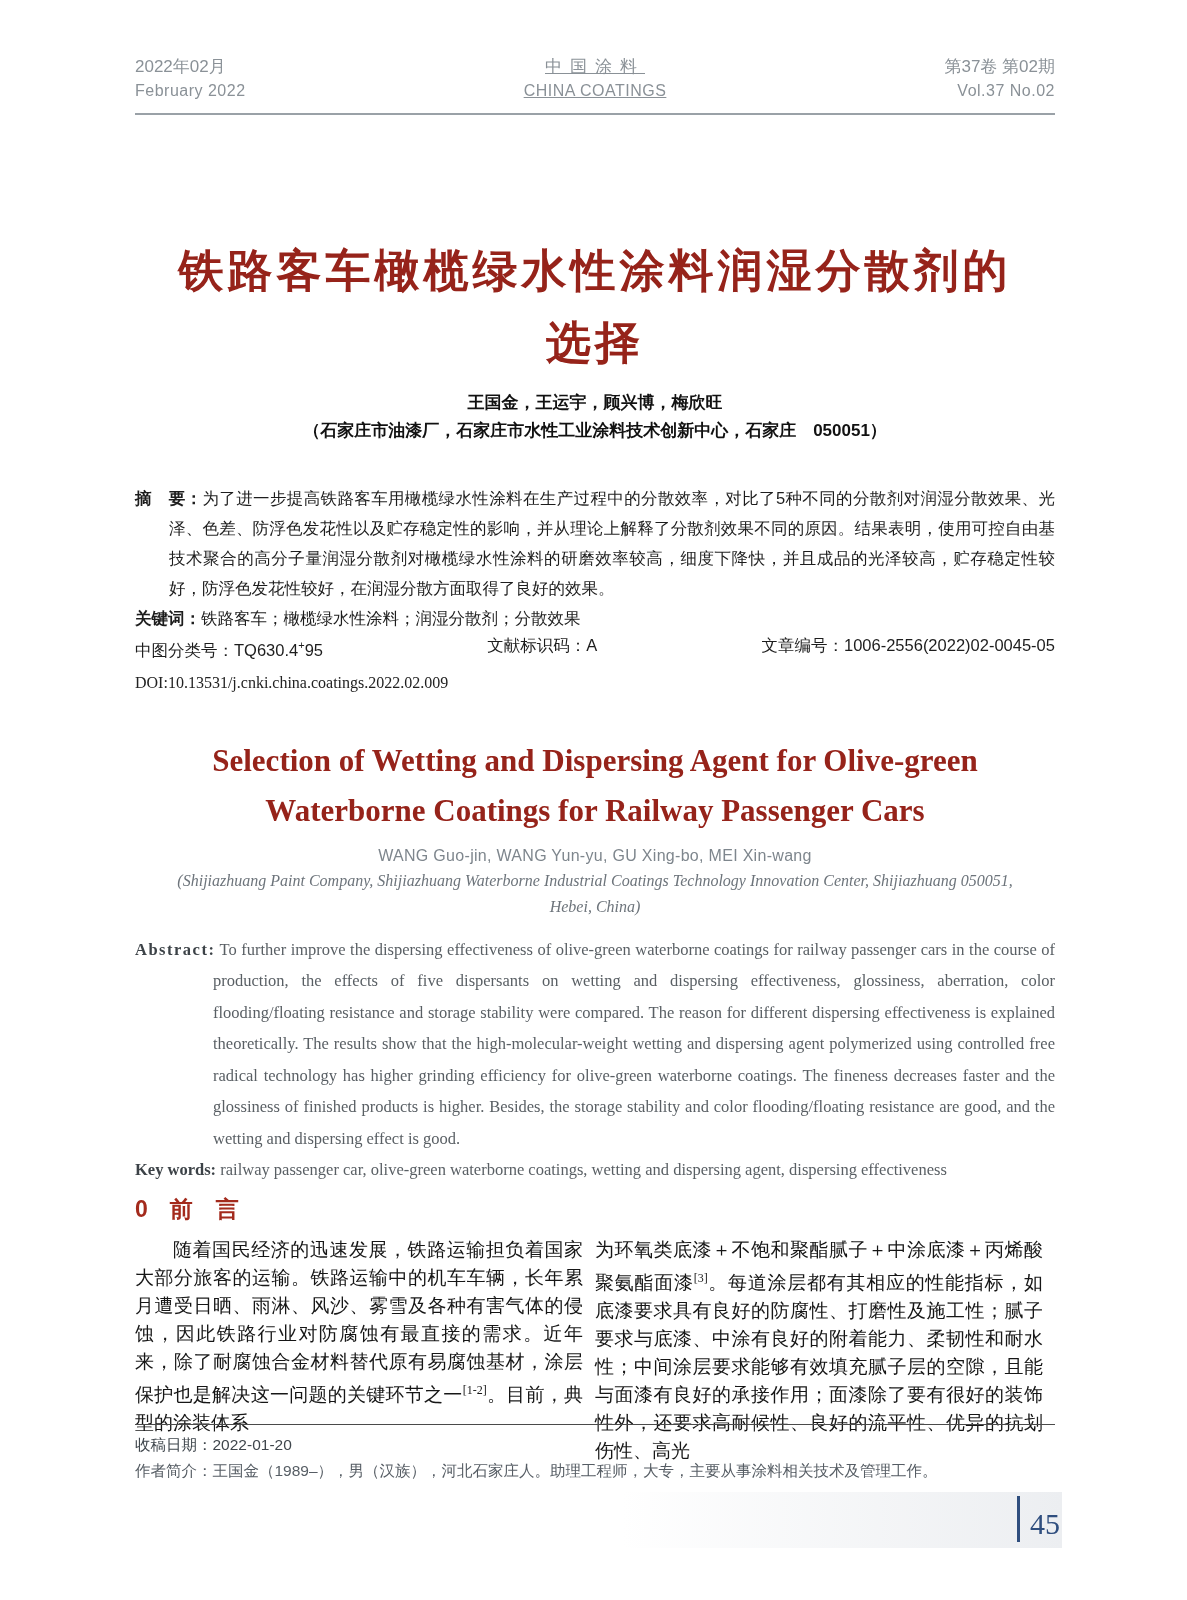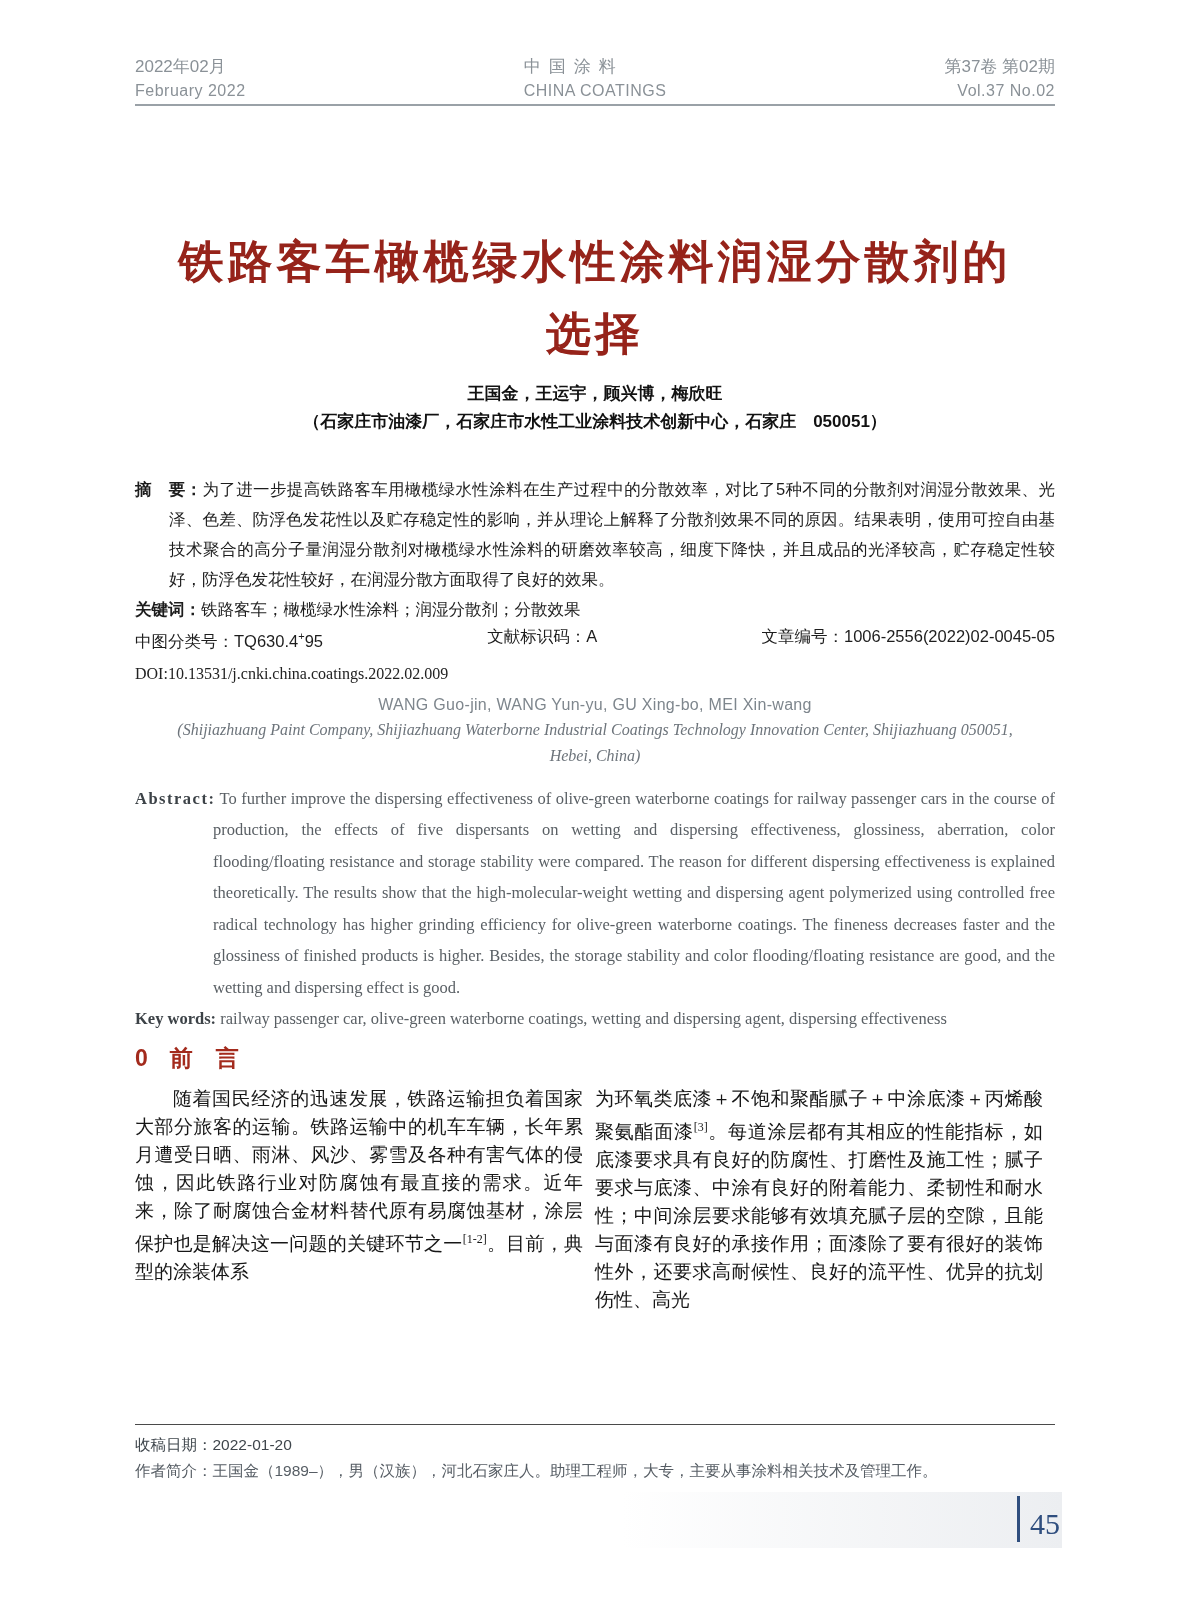--- a/index.html
+++ b/index.html
@@ -7,25 +7,25 @@
   .page {
     position:relative; width:1187px; height:1600px; margin:0 auto;
     background:#ffffff; overflow:hidden;
     font-family:"Liberation Sans", sans-serif; color:#1c1c1c;
   }
   .content { padding:55px 132px 0 135px; }
 
   
   .journal-header {
     display:flex; justify-content:space-between; align-items:flex-end;
-    color:#8a9197; padding-bottom:1px; border-bottom:2px solid #9aa1a7;
+    color:#8a9197; padding-bottom:10px; border-bottom:2px solid #9aa1a7;
   }
   .journal-header .cell { line-height:24px; font-size:17px; }
   .journal-header .cell .en { font-size:16px; letter-spacing:0.5px; }
-  .journal-header .c-center { text-align:left; }
+  .journal-header .c-center { text-align:center;text-decoration:underline; }
   .journal-header .c-center .cn { letter-spacing:8px; }
   .journal-header .c-right { text-align:right; }
 
   
   .title-cn {
     margin-top:120px; text-align:center; color:#96231a;
     font-size:45px; font-weight:bold; line-height:72px; letter-spacing:4px;
   }
   .authors-cn { margin-top:12px; text-align:center; font-size:17px; font-weight:bold; line-height:24px; color:#111; }
   .affil-cn   { margin-top:4px;  text-align:center; font-size:17px; font-weight:bold; line-height:24px; color:#111; }
@@ -140,20 +140,24 @@
       <span class="lbl">关键词：</span><span>铁路客车；橄榄绿水性涂料；润湿分散剂；分散效果</span>
     </div>
 
     <div class="meta-row">
       <div><span>中图分类号：</span><span>TQ630.4</span><sup>+</sup><span>95</span></div>
       <div>文献标识码：A</div>
       <div>文章编号：1006-2556(2022)02-0045-05</div>
     </div>
     <div class="doi-line">DOI:10.13531/j.cnki.china.coatings.2022.02.009</div>
 
+    <h2 class="title-en">
+      <span>Selection of Wetting and Dispersing Agent for Olive-green</span><br>
+      <span>Waterborne Coatings for Railway Passenger Cars</span>
+    </h2>
 
     <div class="authors-en">WANG Guo-jin, WANG Yun-yu, GU Xing-bo, MEI Xin-wang</div>
     <div class="affil-en">
       <span>(Shijiazhuang Paint Company, Shijiazhuang Waterborne Industrial Coatings Technology Innovation Center, Shijiazhuang 050051,</span><br>
       <span>Hebei, China)</span>
     </div>
 
     <div class="abstract-en">
       <p><span class="lbl">Abstract:</span><span> To further improve the dispersing effectiveness of olive-green waterborne coatings for railway passenger cars in the course of production, the effects of five dispersants on wetting and dispersing effectiveness, glossiness, aberration, color flooding/floating resistance and storage stability were compared. The reason for different dispersing effectiveness is explained theoretically. The results show that the high-molecular-weight wetting and dispersing agent polymerized using controlled free radical technology has higher grinding efficiency for olive-green waterborne coatings. The fineness decreases faster and the glossiness of finished products is higher. Besides, the storage stability and color flooding/floating resistance are good, and the wetting and dispersing effect is good.</span></p>
     </div>

